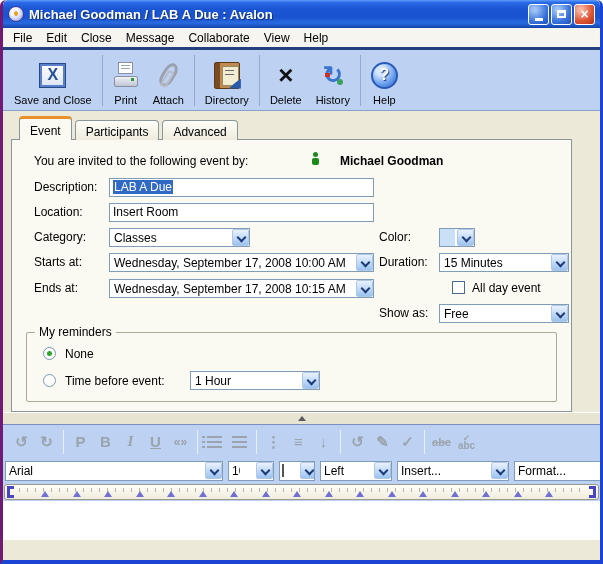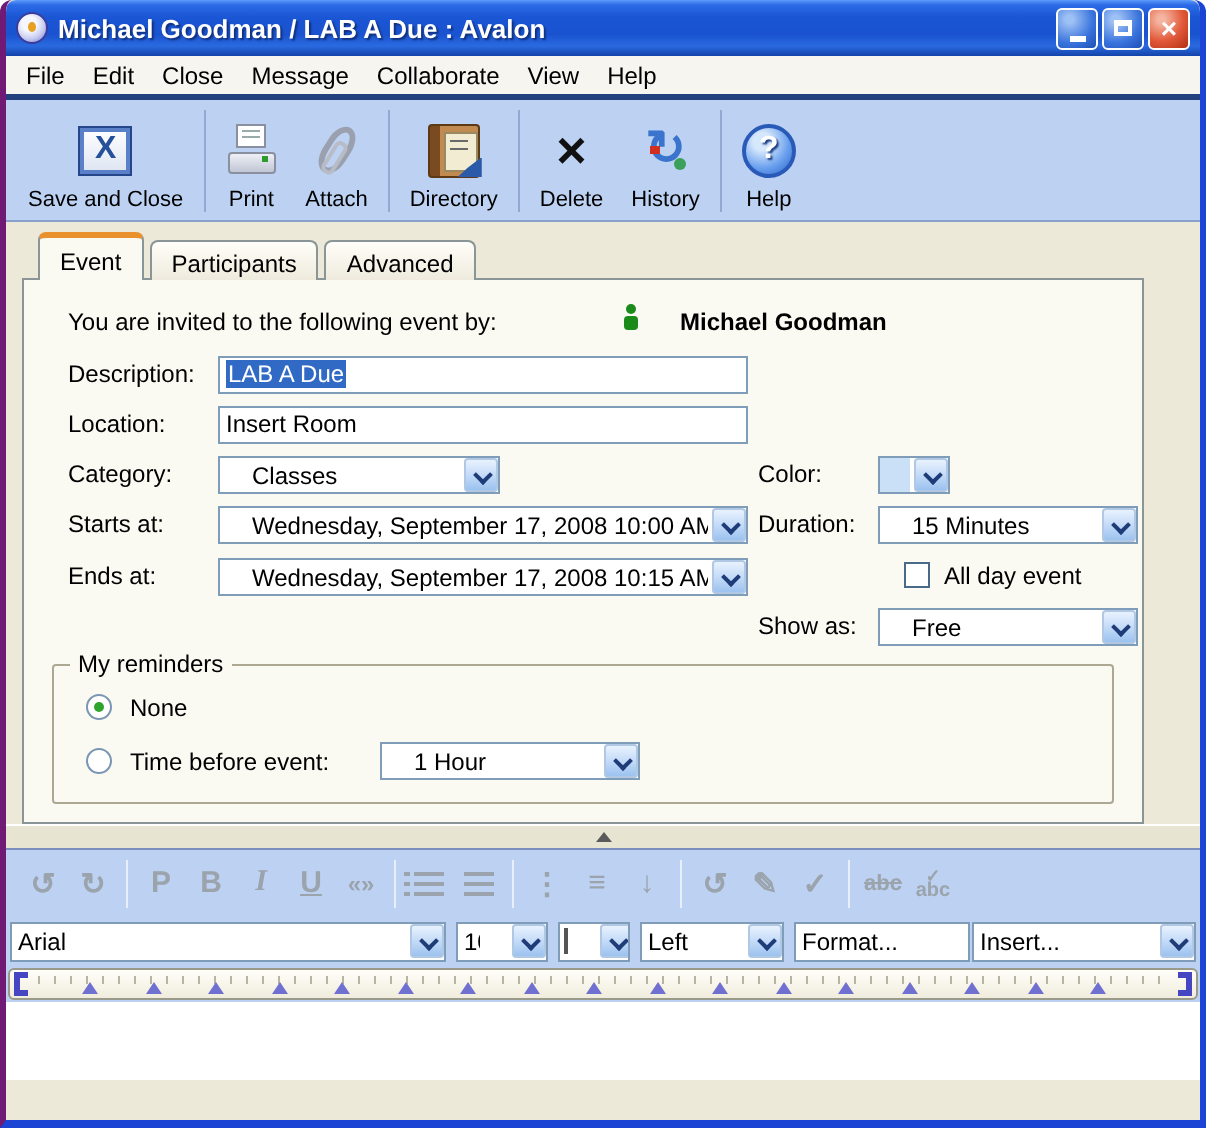--- a/index.html
+++ b/index.html
@@ -79,21 +79,21 @@
   .tab { height:20px; padding:2px 10px 0 10px; font-size:12px; background:linear-gradient(180deg,#fffef8,#eeebdd);
     border:1px solid #8a9597; border-bottom:none; border-radius:4px 4px 0 0; display:flex; align-items:center; }
   .tab.active { height:24px; background:#fbfaf2; border-top:3px solid #e8912d; position:relative; }
   .tab.active::after { content:""; position:absolute; left:0; right:0; bottom:-1px; height:2px; background:#fbfaf2; }
   .panel { position:absolute; left:8px; top:28px; width:561px; height:273px; background:#fbfaf2;
     border:1px solid #8a9597; font-size:12px; }
   .flabel { position:absolute; line-height:19px; color:#000; }
   .xinput { position:absolute; height:19px; background:#fff; border:1px solid #7f9db9; font-size:12px;
     line-height:17px; padding-left:3px; white-space:nowrap; overflow:hidden; }
   .xsel { position:absolute; height:19px; background:#fff; border:1px solid #7f9db9; font-size:12px;
-    display:flex; align-items:center; padding-left:16px; white-space:nowrap; overflow:hidden; }
+    display:flex; align-items:center; padding-left:4px; white-space:nowrap; overflow:hidden; }
   .xsel .val { flex:1; overflow:hidden; }
   .dd { width:17px; height:17px; margin-left:2px; flex:0 0 17px; align-self:center;
     background:linear-gradient(180deg,#e9f2fe 0%,#c4dbf8 50%,#9cc2ef 100%);
     border:1px solid #b0c8e4; border-radius:2px; position:relative; }
   .dd::after { content:""; position:absolute; left:5px; top:4px; width:5px; height:5px;
     border-right:2px solid #1e3c78; border-bottom:2px solid #1e3c78; transform:rotate(45deg); }
   .text-selected { background:#316ac5; color:#fff; padding:0 1px; }
   .person-icon { display:inline-block; width:7px; height:13px; position:relative; margin-right:6px; }
   .person-icon::before { content:""; position:absolute; left:1px; top:0; width:5px; height:5px; border-radius:50%; background:#1a8a1a; }
   .person-icon::after { content:""; position:absolute; left:0; top:6px; width:7px; height:7px; border-radius:2px; background:#1a8a1a; }
@@ -371,26 +371,26 @@
         <span class="dd"></span>
       </div>
     <div class="fsel" style="width:36px; padding-left:2px;">
         <span class="swatch" style="background: rgb(0, 0, 0);"></span>
         <span class="dd"></span>
       </div>
     <div class="fsel" style="width:72px;">
         <span class="val">Left</span>
         <span class="dd"></span>
       </div>
-    <div class="fsel" style="flex:1; margin-right:-4px;">
-        <span class="val">Format...</span>
-      </div>
     <div class="fsel" style="width:112px;">
         <span class="val">Insert...</span>
         <span class="dd"></span>
+      </div>
+    <div class="fsel" style="flex:1; margin-right:-4px;">
+        <span class="val">Format...</span>
       </div>
   </div>
 
   <div class="rulerstrip">
     <div class="ruler">
       <span class="ticks"></span>
       <span class="rmark left"></span>
       <span class="rmark right"></span>
       <span><span class="tabstop" style="left: 36px;"></span><span class="tabstop" style="left: 67.5px;"></span><span class="tabstop" style="left: 99px;"></span><span class="tabstop" style="left: 130.5px;"></span><span class="tabstop" style="left: 162px;"></span><span class="tabstop" style="left: 193.5px;"></span><span class="tabstop" style="left: 225px;"></span><span class="tabstop" style="left: 256.5px;"></span><span class="tabstop" style="left: 288px;"></span><span class="tabstop" style="left: 319.5px;"></span><span class="tabstop" style="left: 351px;"></span><span class="tabstop" style="left: 382.5px;"></span><span class="tabstop" style="left: 414px;"></span><span class="tabstop" style="left: 445.5px;"></span><span class="tabstop" style="left: 477px;"></span><span class="tabstop" style="left: 508.5px;"></span><span class="tabstop" style="left: 540px;"></span></span>
     </div>

